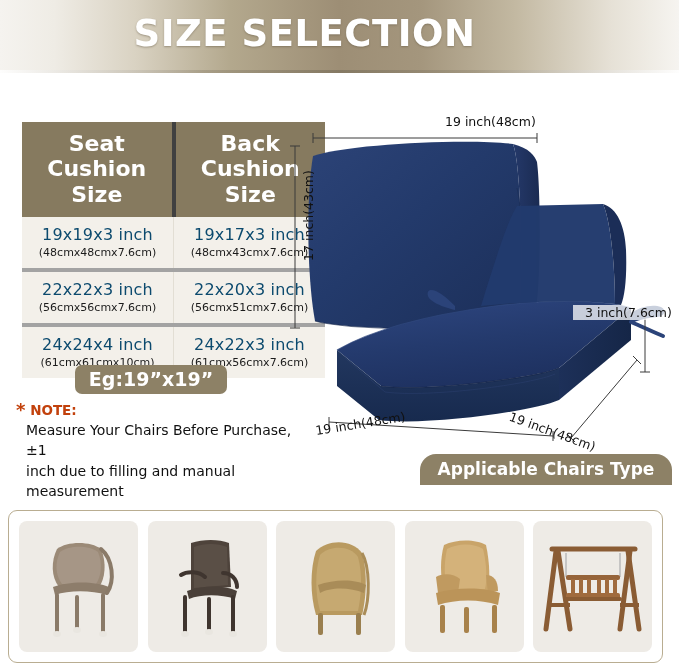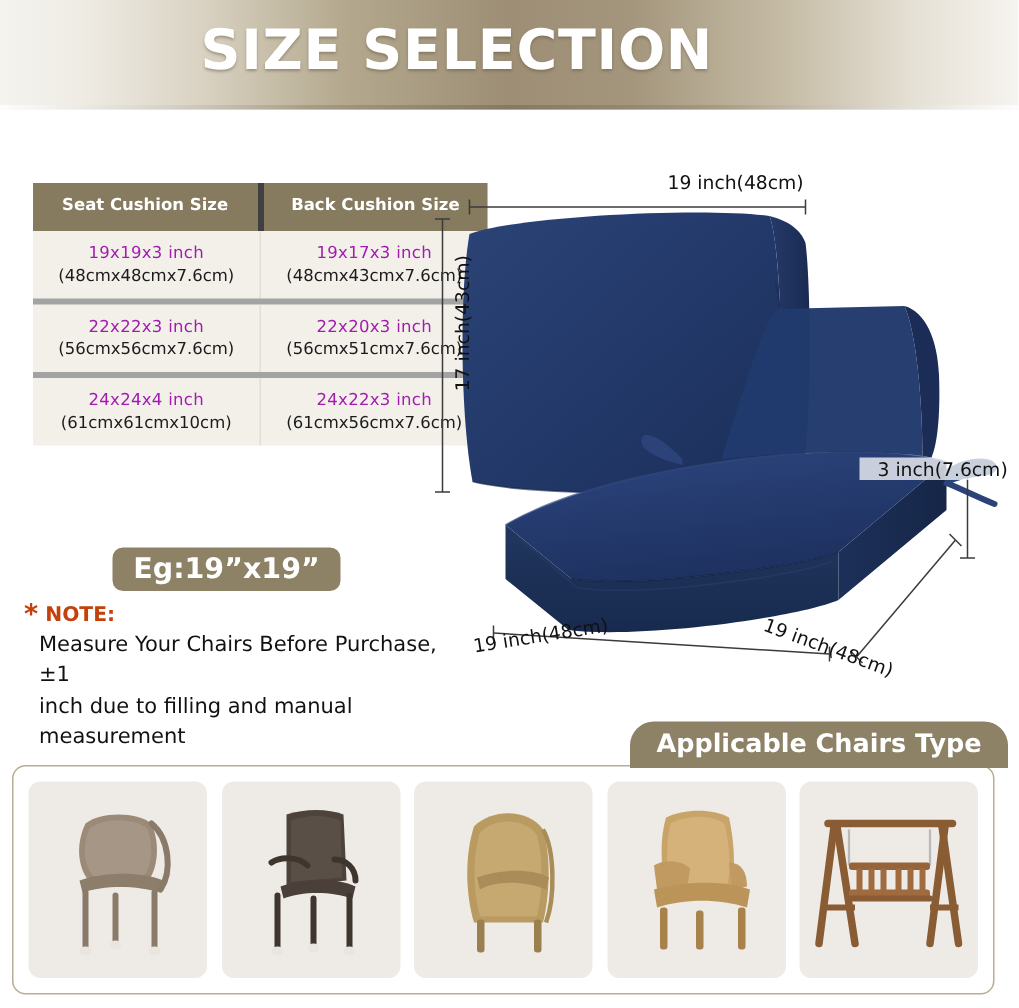--- a/index.html
+++ b/index.html
@@ -63,39 +63,39 @@
   .size-table {
     position: absolute;
     left: 22px; top: 122px;
     width: 303px;
     border-collapse: collapse;
     background: #f3f0ea;
   }
   .size-table th {
     background: #867a5f;
     color: #ffffff;
-    font-size: 11px;
+    font-size: 22px;
     font-weight: bold;
     line-height: 1.15;
     padding: 9px 4px 10px;
     width: 50%;
     font-family: "DejaVu Sans", sans-serif;
   }
   .size-table th + th { border-left: 4px solid #404040; }
   .size-table td {
     width: 50%;
     text-align: center;
     padding: 8px 2px 9px;
     vertical-align: middle;
   }
   .size-table tbody tr + tr td { border-top: 4px solid #a3a3a3; }
   .size-table td + td { border-left: 1px solid #e2ded4; }
   .cell-in {
-    font-size: 11px;
-    color: #a21caf;
+    font-size: 16px;
+    color: #0c4a6e;
     letter-spacing: .2px;
     font-family: "DejaVu Sans", sans-serif;
   }
   .cell-cm {
     font-size: 11px;
     color: #1b1b1b;
     margin-top: 2px;
     font-family: "DejaVu Sans", sans-serif;
   }
 
@@ -154,21 +154,21 @@
   }
   .dim-top    { left: 160px; top: 14px; }
   .dim-left   { left: -22px; top: 108px; transform: rotate(-90deg); }
   .dim-right  { left: 288px; top: 205px; background: rgba(255,255,255,.75); padding-left: 12px; }
   .dim-front  { left: 30px;  top: 316px; transform: rotate(-9deg); }
   .dim-side   { left: 222px; top: 324px; transform: rotate(20deg); }
 
   
   .chairs-tab {
     position: absolute;
-    left: 420px; top: 481px;
+    left: 420px; top: 454px;
     width: 252px;
     height: 31px;
     background: #8d8166;
     border-radius: 16px 16px 0 0;
     color: #ffffff;
     font-size: 17px;
     font-weight: bold;
     text-align: center;
     line-height: 31px;
     font-family: "DejaVu Sans", sans-serif;

